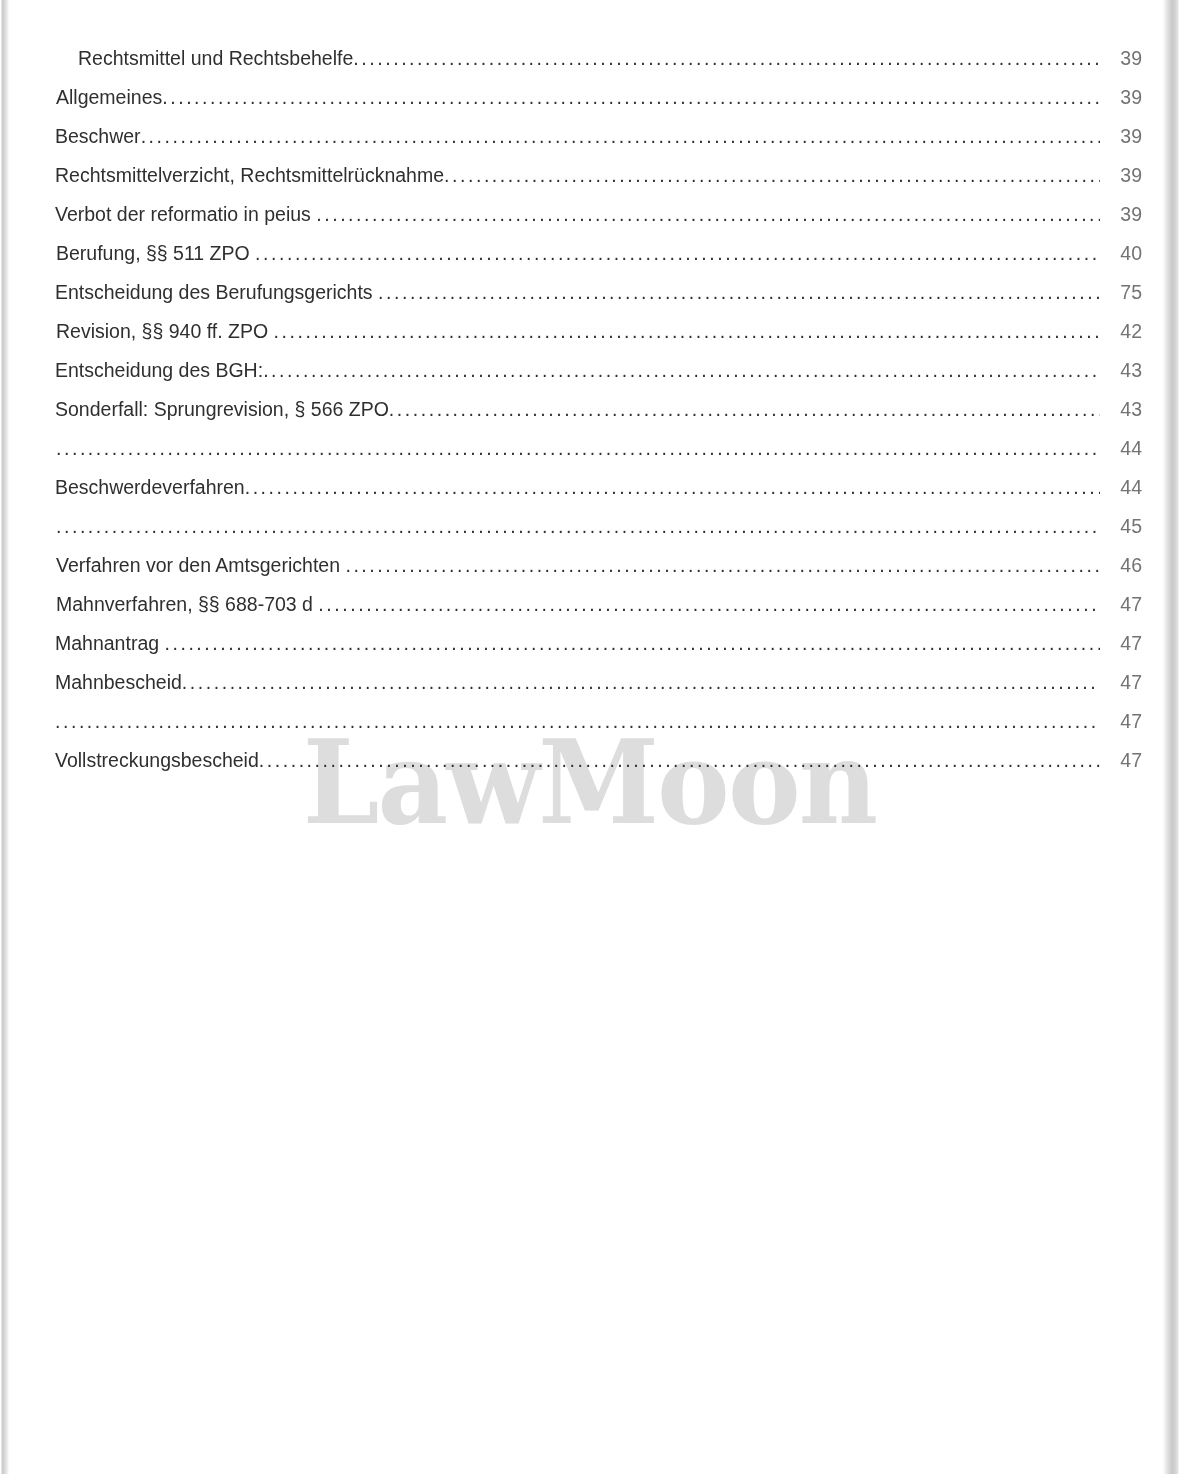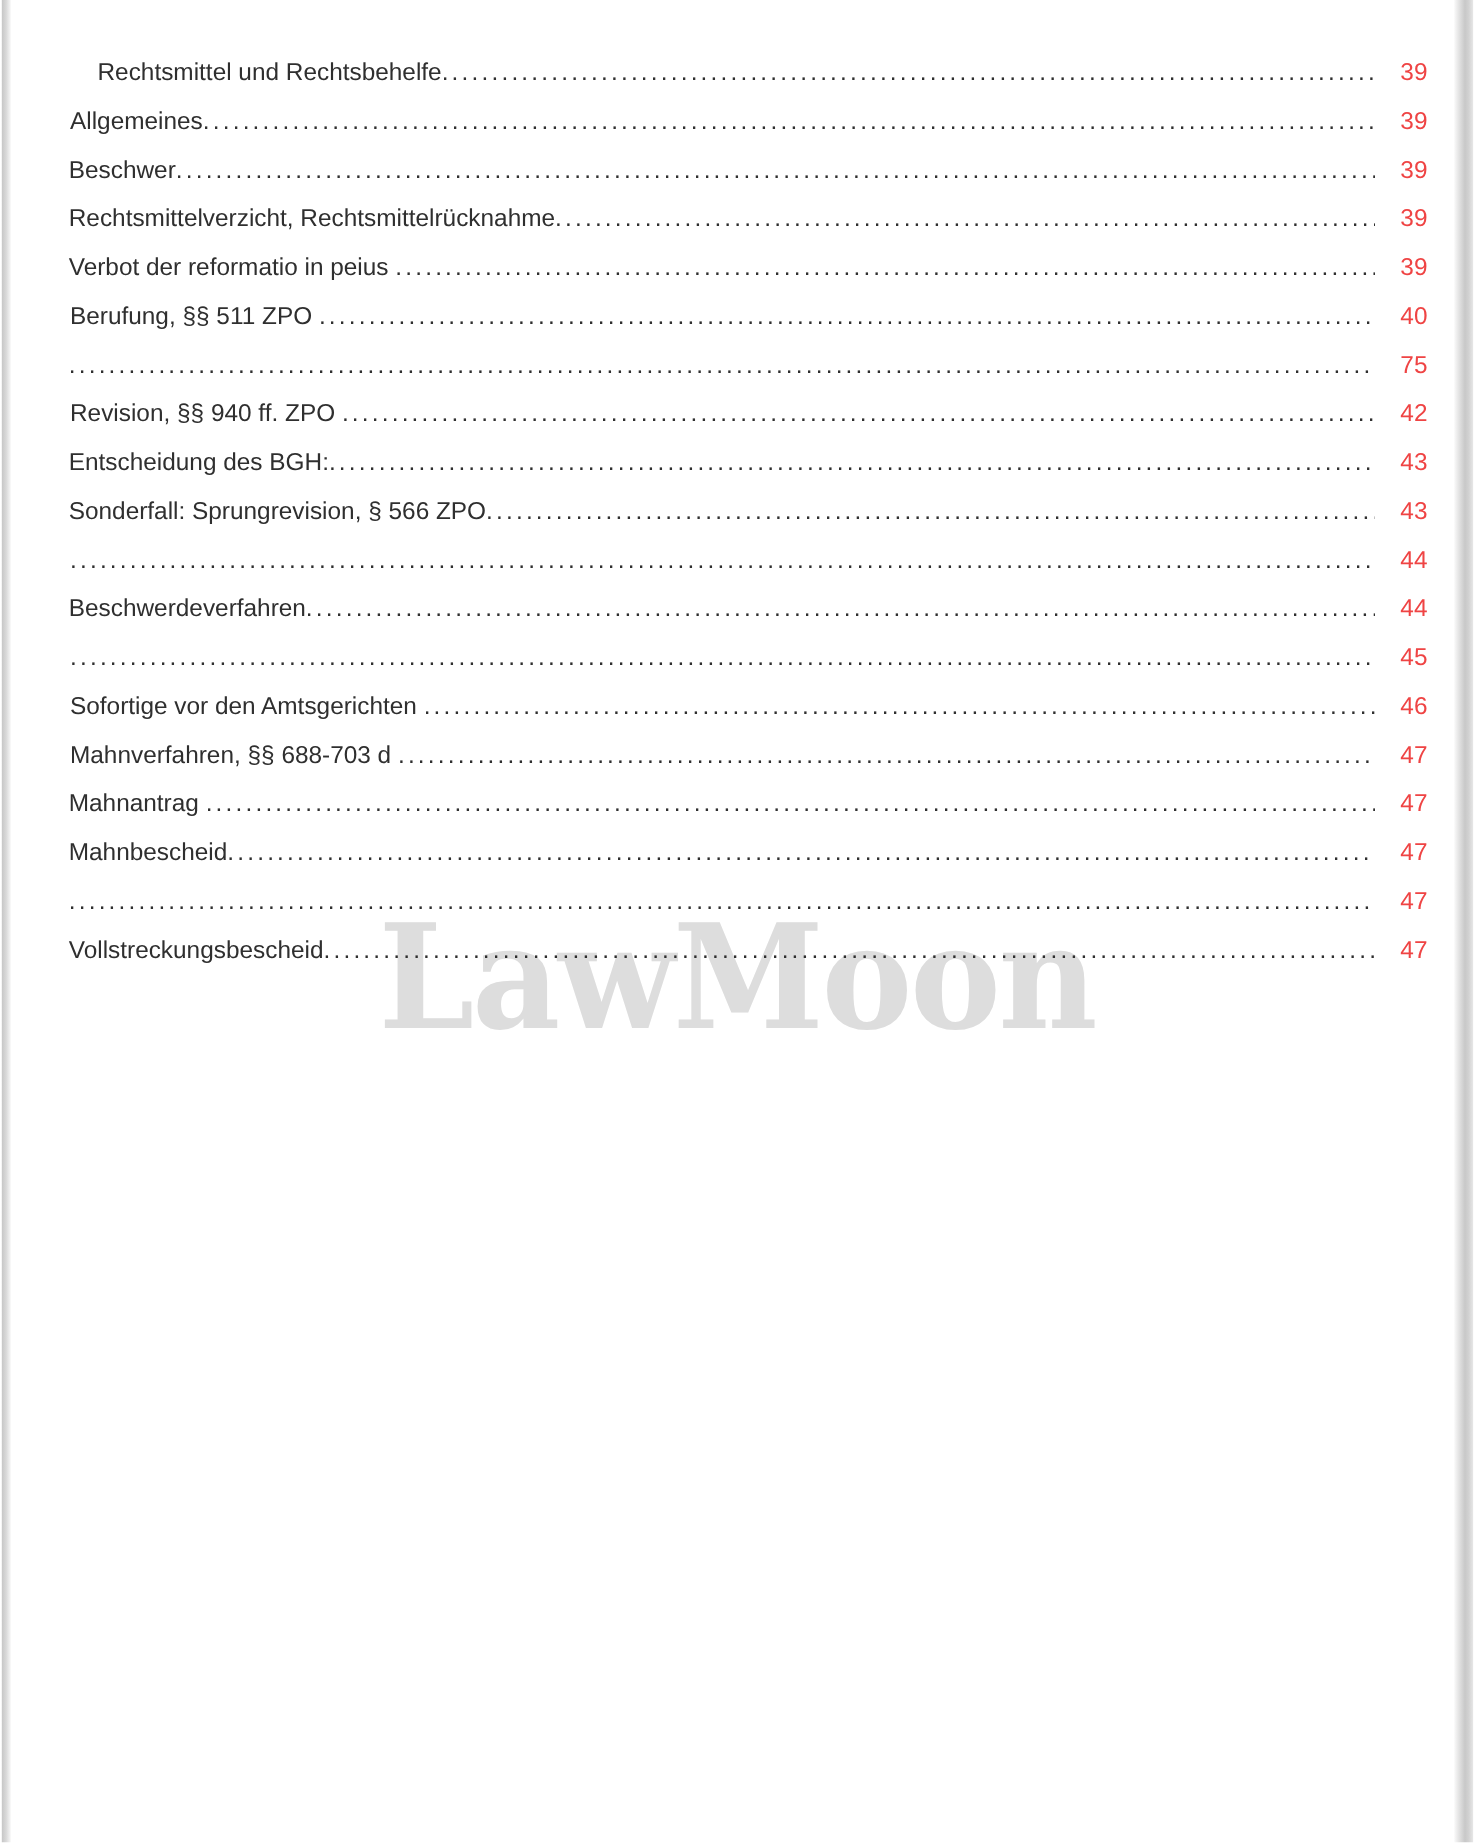--- a/index.html
+++ b/index.html
@@ -98,21 +98,21 @@
     color: #2f2f2f;
     display: block;
     white-space: nowrap;
   }
 
   .toc-page {
     flex: 0 0 auto;
     width: 42px;
     text-align: right;
     font-size: 19.5px;
-    color: #ef4444;
+    color: #737373;
     padding-right: 37px;
   }
 
   
   .lvl-1 { padding-left: 78px; }
   .lvl-2 { padding-left: 56px; }
   .lvl-3 { padding-left: 55px; }
 </style>
 </head>
 <body>
@@ -149,20 +149,21 @@
         <span class="toc-title pad-right">Verbot der reformatio in peius</span>
         <span class="toc-leader"></span>
         <span class="toc-page">39</span>
       </div>
       <div class="toc-row lvl-2">
         <span class="toc-title pad-right">Berufung, §§ 511 ZPO</span>
         <span class="toc-leader"></span>
         <span class="toc-page">40</span>
       </div>
       <div class="toc-row lvl-3">
+        <span class="toc-title pad-right">Entscheidung des Berufungsgerichts</span>
         <span class="toc-leader"></span>
         <span class="toc-page">75</span>
       </div>
       <div class="toc-row lvl-2">
         <span class="toc-title pad-right">Revision, §§ 940 ff. ZPO</span>
         <span class="toc-leader"></span>
         <span class="toc-page">42</span>
       </div>
       <div class="toc-row lvl-3">
         <span class="toc-title">Entscheidung des BGH:</span>
@@ -181,21 +182,21 @@
       <div class="toc-row lvl-3">
         <span class="toc-title">Beschwerdeverfahren</span>
         <span class="toc-leader"></span>
         <span class="toc-page">44</span>
       </div>
       <div class="toc-row lvl-2">
         <span class="toc-leader"></span>
         <span class="toc-page">45</span>
       </div>
       <div class="toc-row lvl-2">
-        <span class="toc-title pad-right">Sofortige vor den Amtsgerichten</span>
+        <span class="toc-title pad-right">Verfahren vor den Amtsgerichten</span>
         <span class="toc-leader"></span>
         <span class="toc-page">46</span>
       </div>
       <div class="toc-row lvl-2">
         <span class="toc-title pad-right">Mahnverfahren, §§ 688-703 d</span>
         <span class="toc-leader"></span>
         <span class="toc-page">47</span>
       </div>
       <div class="toc-row lvl-3">
         <span class="toc-title pad-right">Mahnantrag</span>

